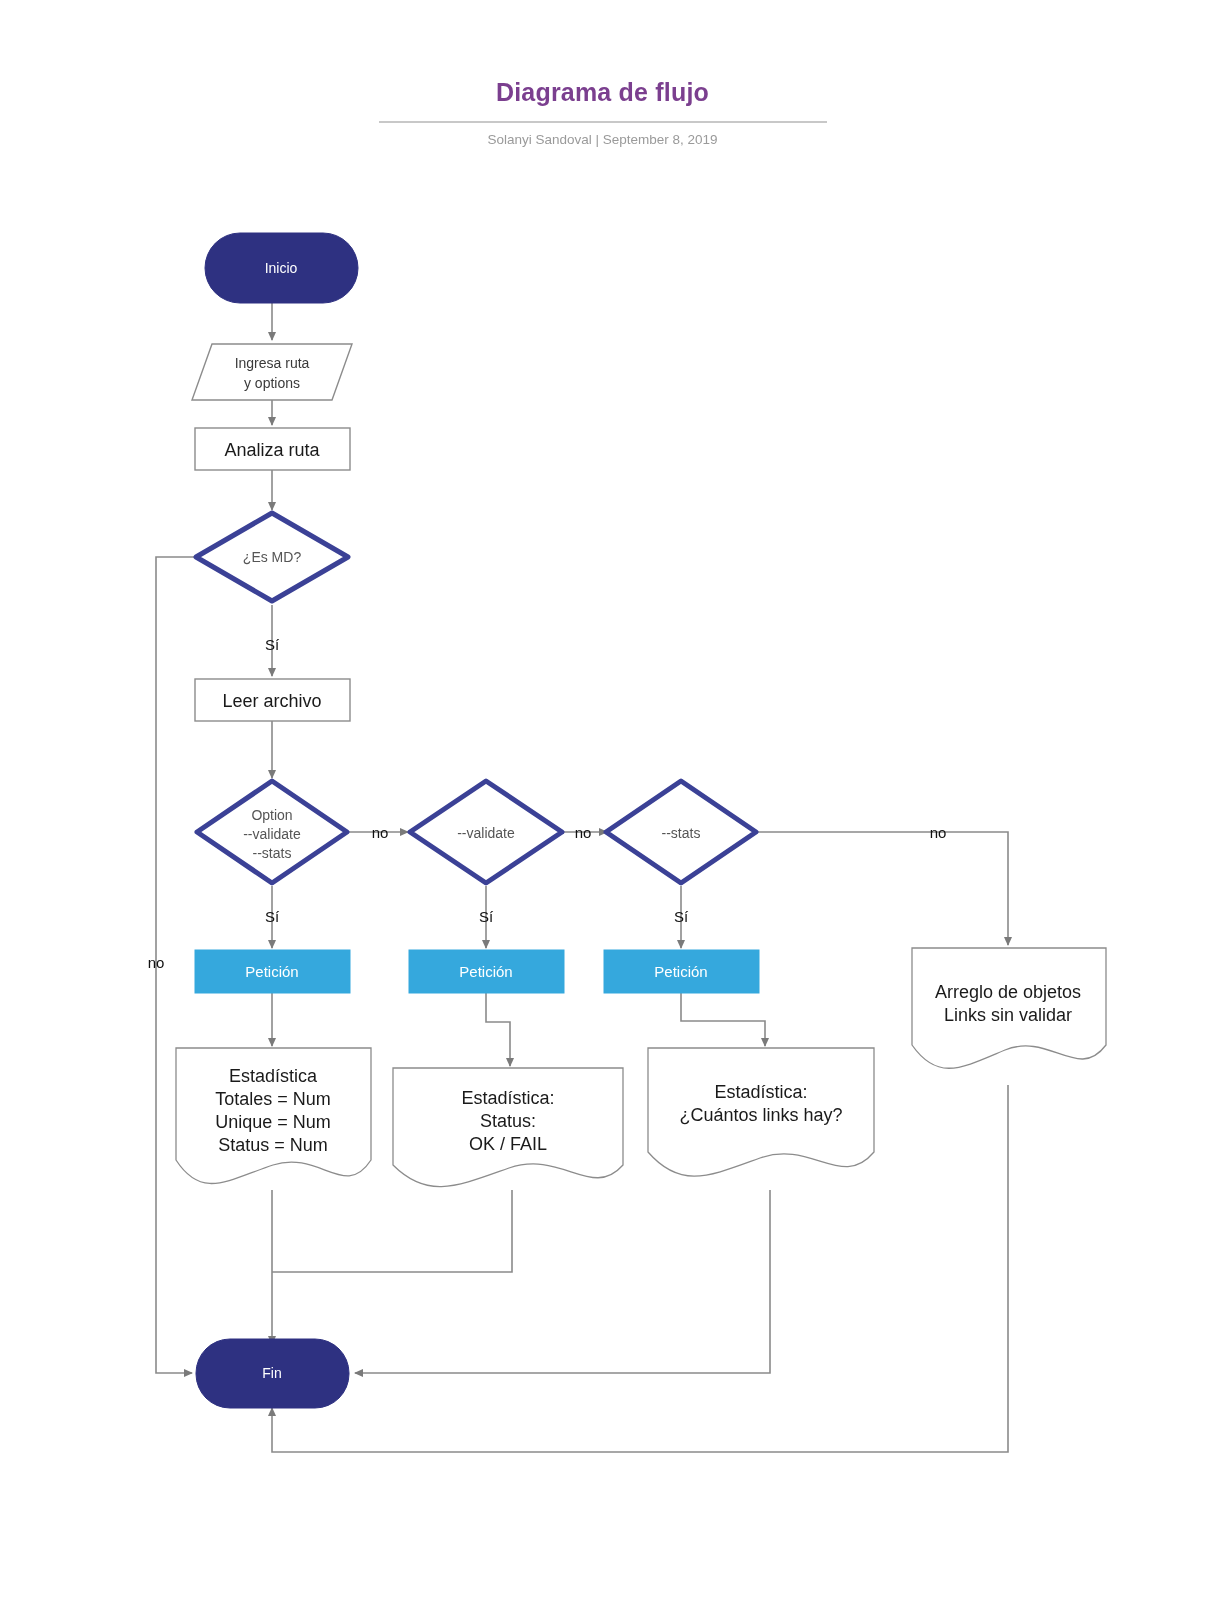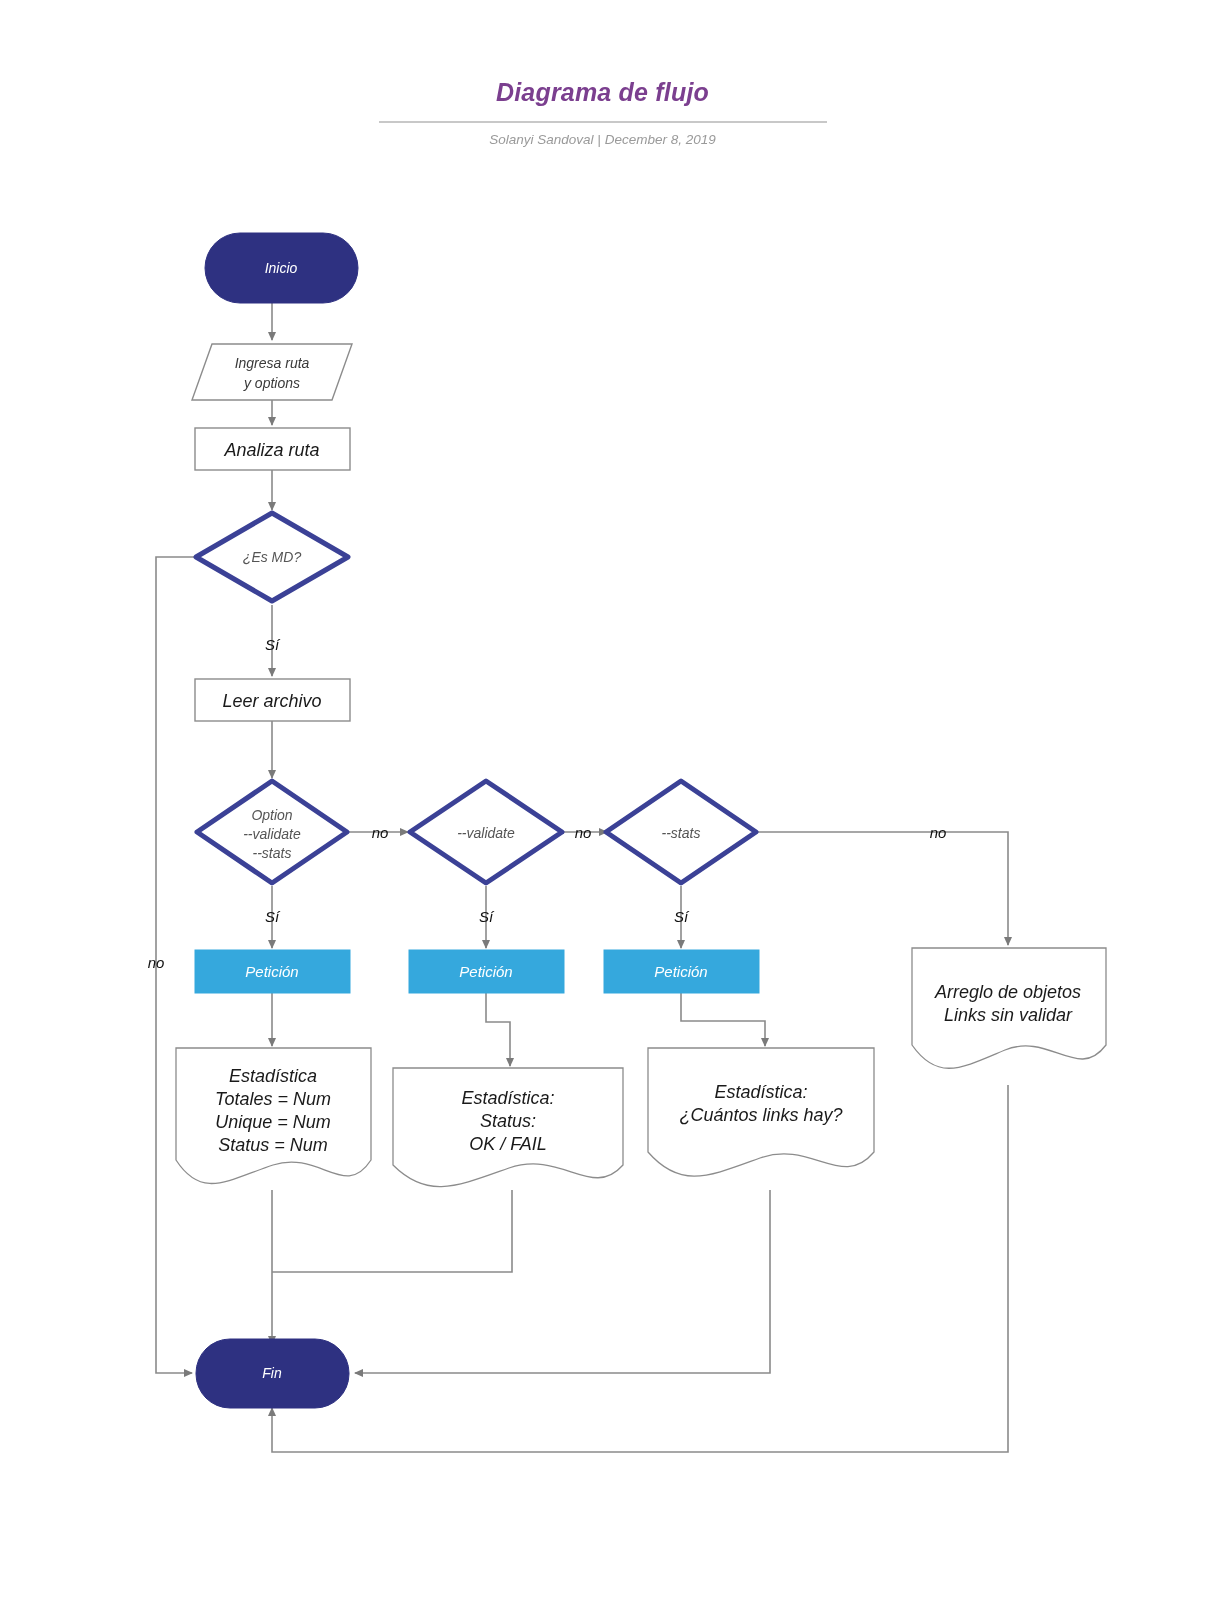--- a/index.html
+++ b/index.html
@@ -12,21 +12,20 @@
     height: 1618px;
     font-family: "Liberation Sans", sans-serif;
     position: relative;
     overflow: hidden;
   }
   .page {
     position: relative;
     width: 1082px;
     height: 1618px;
     background: #ffffff;
-    font-style: italic;
   }
   .header {
     position: absolute;
     left: 0;
     top: 0;
     width: 1205px;
     text-align: center;
   }
   .doc-title {
     margin: 0;
@@ -82,21 +81,21 @@
   }
 </style>
 </head>
 <body>
 
 <div class="page">
 
   <div class="header">
     <h1 class="doc-title">Diagrama de flujo</h1>
     <div class="title-rule"></div>
-    <p class="doc-subtitle">Solanyi  Sandoval  |  December 8, 2019</p>
+    <p class="doc-subtitle">Solanyi  Sandoval  |  September 8, 2019</p>
   </div>
 
   <svg class="flow-canvas" viewBox="0 0 1205 1618" width="1205" height="1618">
     <defs>
       <marker id="arrow" markerWidth="10" markerHeight="10" refX="8" refY="4" orient="auto" markerUnits="userSpaceOnUse">
         <path d="M0,0 L9,4 L0,8 z" fill="#7a7a7a"></path>
       </marker>
       <marker id="arrowL" markerWidth="10" markerHeight="10" refX="8" refY="4" orient="auto" markerUnits="userSpaceOnUse">
         <path d="M0,0 L9,4 L0,8 z" fill="#7a7a7a"></path>
       </marker>

